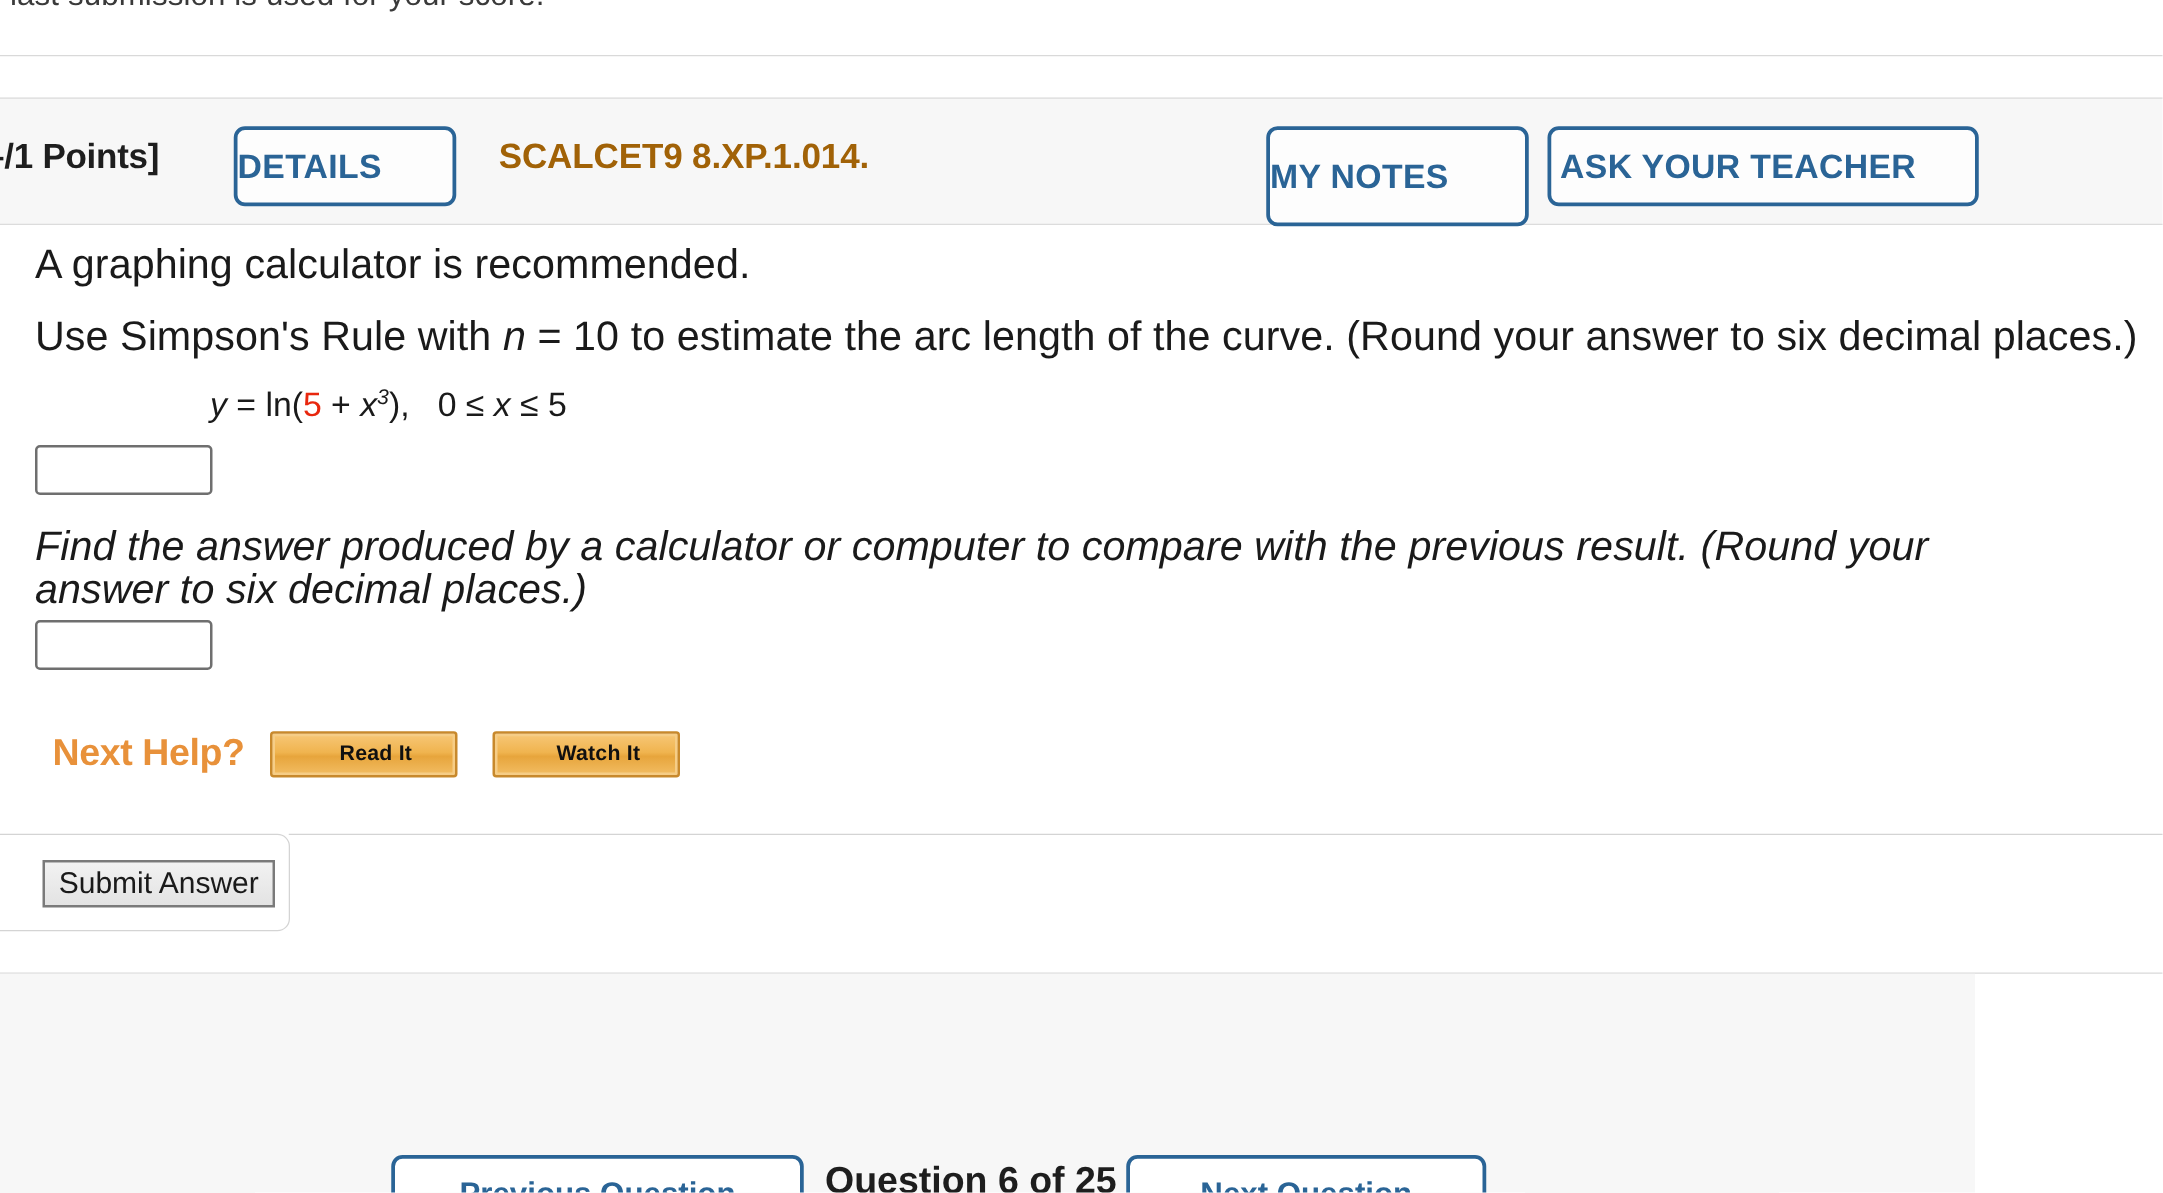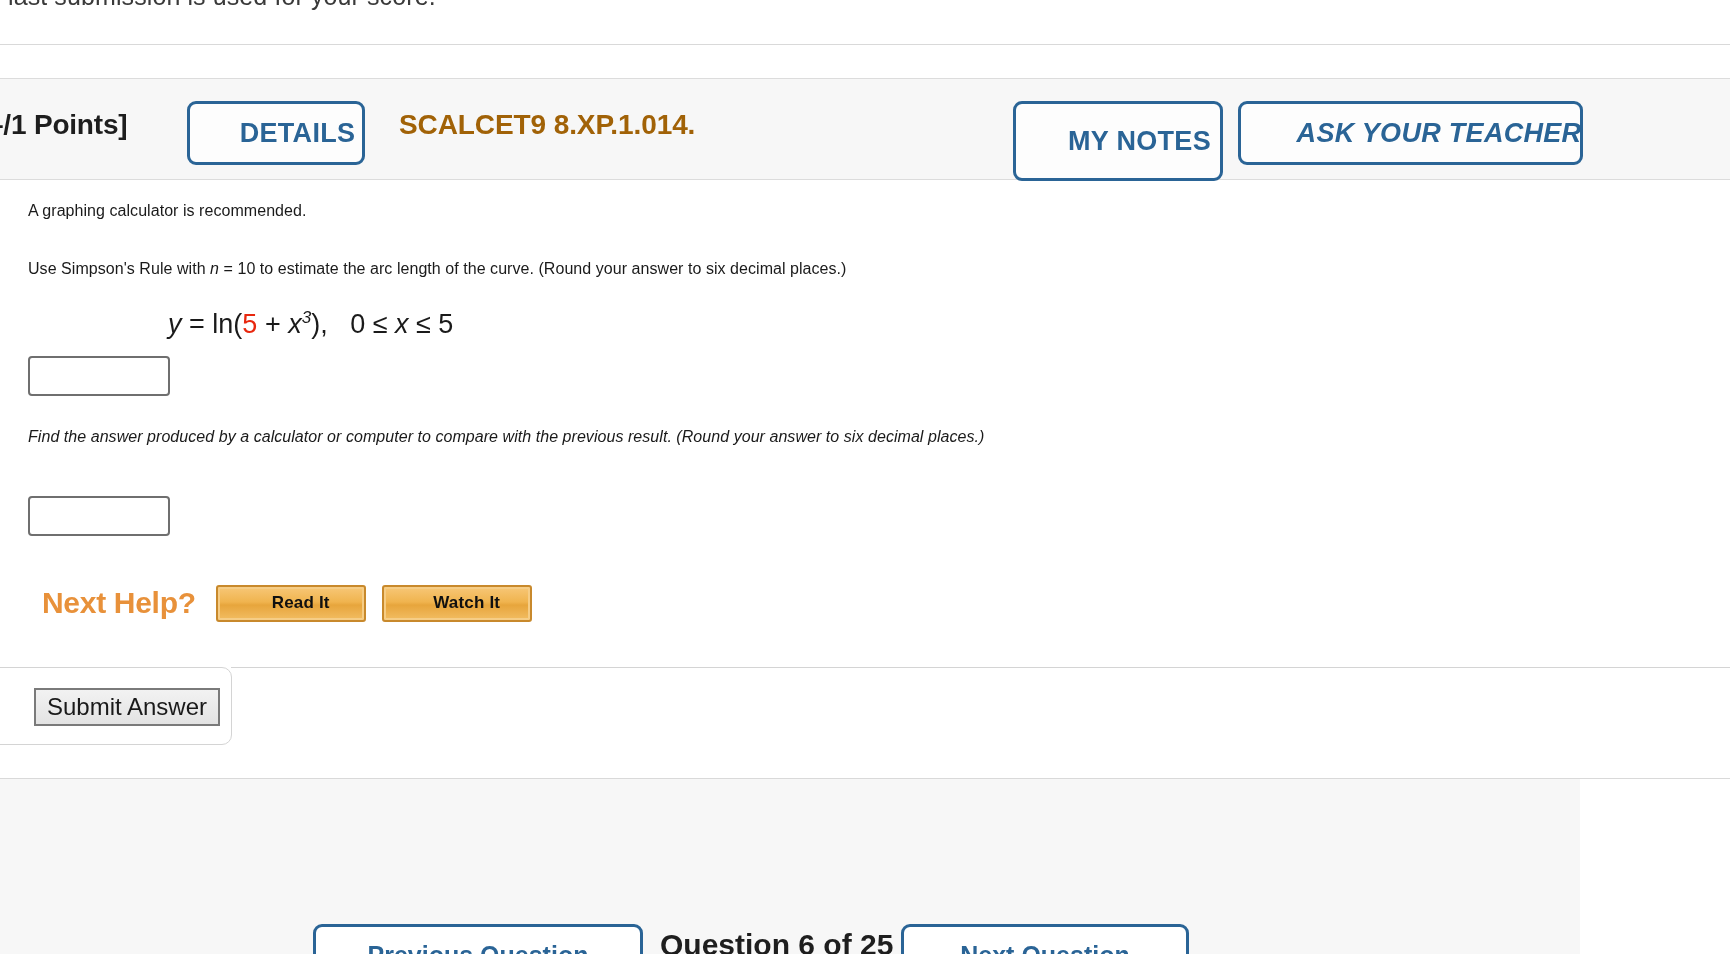--- a/index.html
+++ b/index.html
@@ -70,29 +70,28 @@
     box-sizing: border-box;
     border: 3px solid #2a6496;
     border-radius: 9px;
     background: #fdfdfd;
     color: #2a6496;
     font-size: 27px;
     font-weight: bold;
     letter-spacing: .3px;
     display: flex;
     align-items: center;
-    justify-content: center;
+    justify-content: flex-start;
     cursor: pointer;
     white-space: nowrap;
-    padding-left: 43px;
   }
   #details-button { left: 187px;  top: 22px; width: 178px; height: 64px; }
   #mynotes-button { left: 1013px; top: 22px; width: 210px; height: 80px; }
   #askteacher-button { left: 1238px; top: 22px; width: 345px; height: 64px; }
-  #askteacher-button .lbl { transform: translateX(7px); font-style: italic; }
+  #askteacher-button .lbl { transform: translateX(7px); }
 
   .qcode {
     position: absolute;
     left: 399px;
     top: 30px;
     font-size: 28px;
     font-weight: bold;
     color: #a16207;
     white-space: nowrap;
     letter-spacing: -0.1px;
@@ -100,21 +99,21 @@
 
   
   .qbody {
     position: absolute;
     left: 0;
     top: 180px;
     width: 1730px;
   }
   .qtext {
     position: absolute;
-    font-size: 16px;
+    font-size: 33px;
     line-height: 34px;
     color: #1a1a1a;
     letter-spacing: .05px;
   }
   #line-graphing-calc { left: 28px; top: 14px; }
   #line-simpson      { left: 28px; top: 72px; white-space: nowrap; }
   #line-compare      { left: 28px; top: 240px; width: 1520px; font-style: italic; }
 
   .math {
     position: absolute;
@@ -162,21 +161,21 @@
     font-weight: bold;
     color: #e8913a;
     letter-spacing: -0.3px;
     margin-right: 20px;
     white-space: nowrap;
   }
   .help-btn {
     box-sizing: border-box;
     width: 150px;
     height: 37px;
-    margin-right: 16px;
+    margin-right: 28px;
     border: 2px solid #c8892c;
     border-radius: 3px;
     background: linear-gradient(to bottom, #f7c777 0%, #f0b44f 45%, #e7a53c 55%, #f2bd63 100%);
     box-shadow: inset 0 0 0 2px #f6cd86;
     color: #101010;
     font-size: 17px;
     font-weight: bold;
     letter-spacing: .2px;
     display: flex;
     align-items: center;

